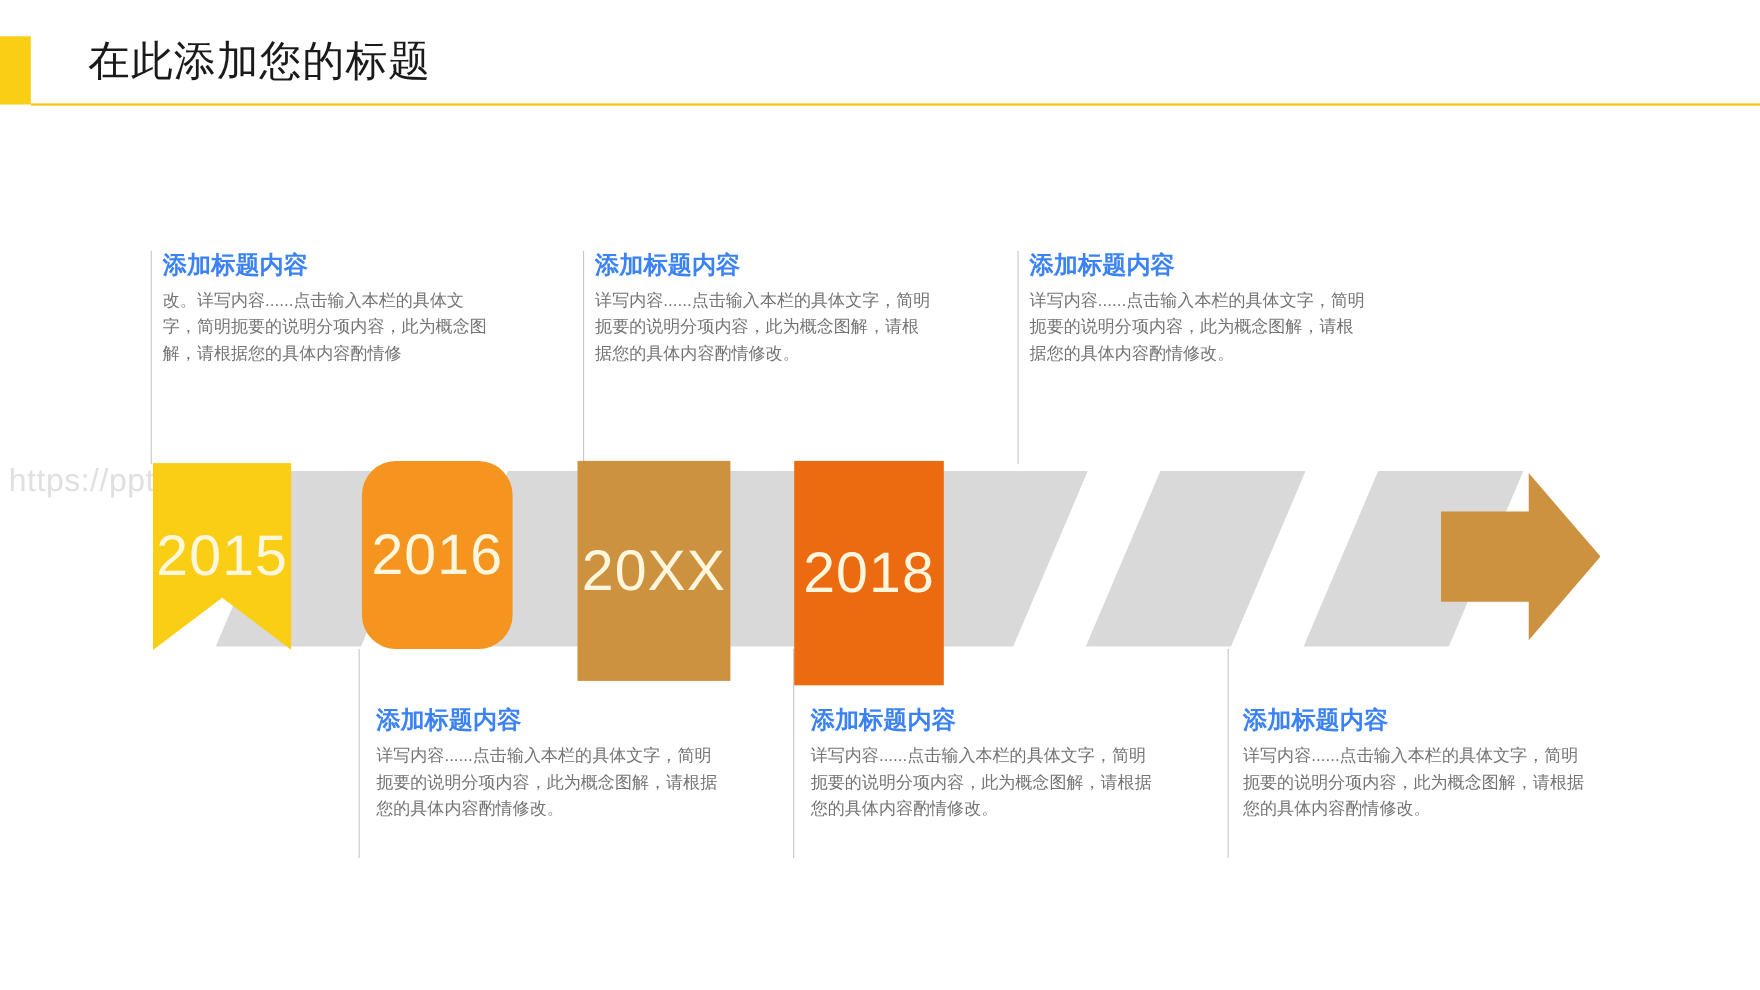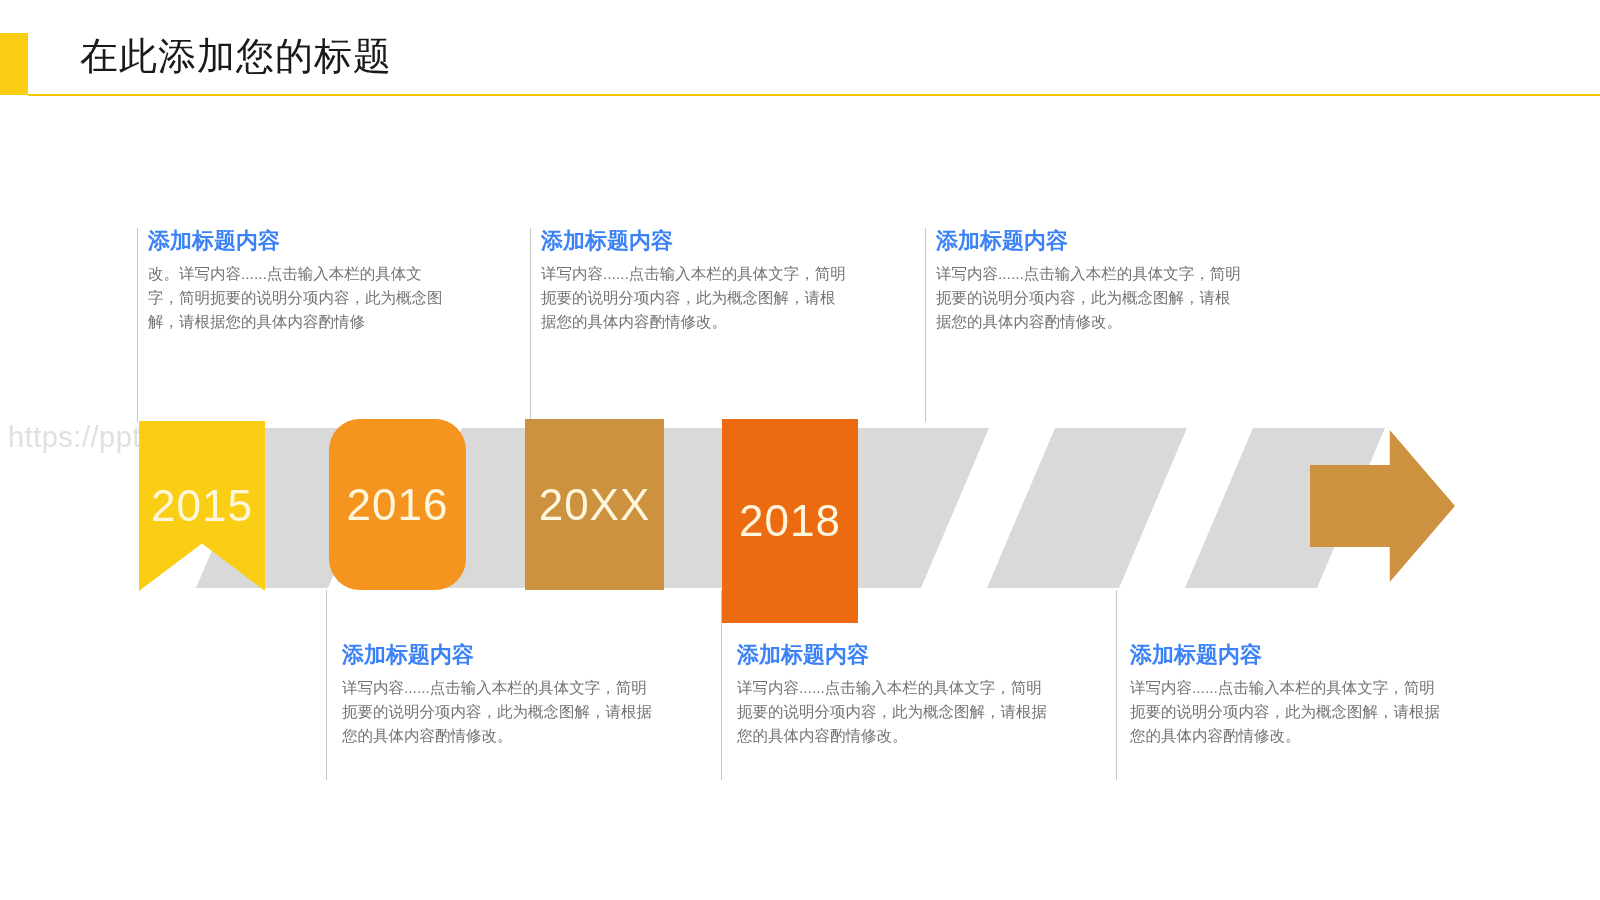--- a/index.html
+++ b/index.html
@@ -70,21 +70,21 @@
 
   
   .year-block {
     position: absolute;
     z-index: 4;
     display: flex;
     align-items: center;
     justify-content: center;
   }
   .year-label {
-    font-size: 44px;
+    font-size: 52px;
     color: #FFF7DD;
     letter-spacing: 1px;
     line-height: 1;
     user-select: none;
   }
   .ribbon {
     clip-path: polygon(0 0, 100% 0, 100% 100%, 50% 72%, 0 100%);
   }
 
   
@@ -150,21 +150,21 @@
   <div class="connector" style="left:1116px; top:590px; height:190px;"></div>
 
   <div class="year-block ribbon" style="left:139px; top:421px; width:126px; height:170px; background:#FACE15;">
     <span class="year-label">2015</span>
   </div>
 
   <div class="year-block" style="left:329px; top:419px; width:137px; height:171px; background:#F5941E;border-radius:31px;">
     <span class="year-label">2016</span>
   </div>
 
-  <div class="year-block" style="left:525px; top:419px; width:139px; height:171px; background:#CD9240;">
+  <div class="year-block" style="left:525px; top:419px; width:139px; height:200px; background:#CD9240;">
     <span class="year-label">20XX</span>
   </div>
 
   <div class="year-block" style="left:722px; top:419px; width:136px; height:204px; background:#EC6A10;">
     <span class="year-label">2018</span>
   </div>
 
 
 
   <div class="end-arrow" style="left:1310px; top:430px; width:145px; height:152px;"></div>

